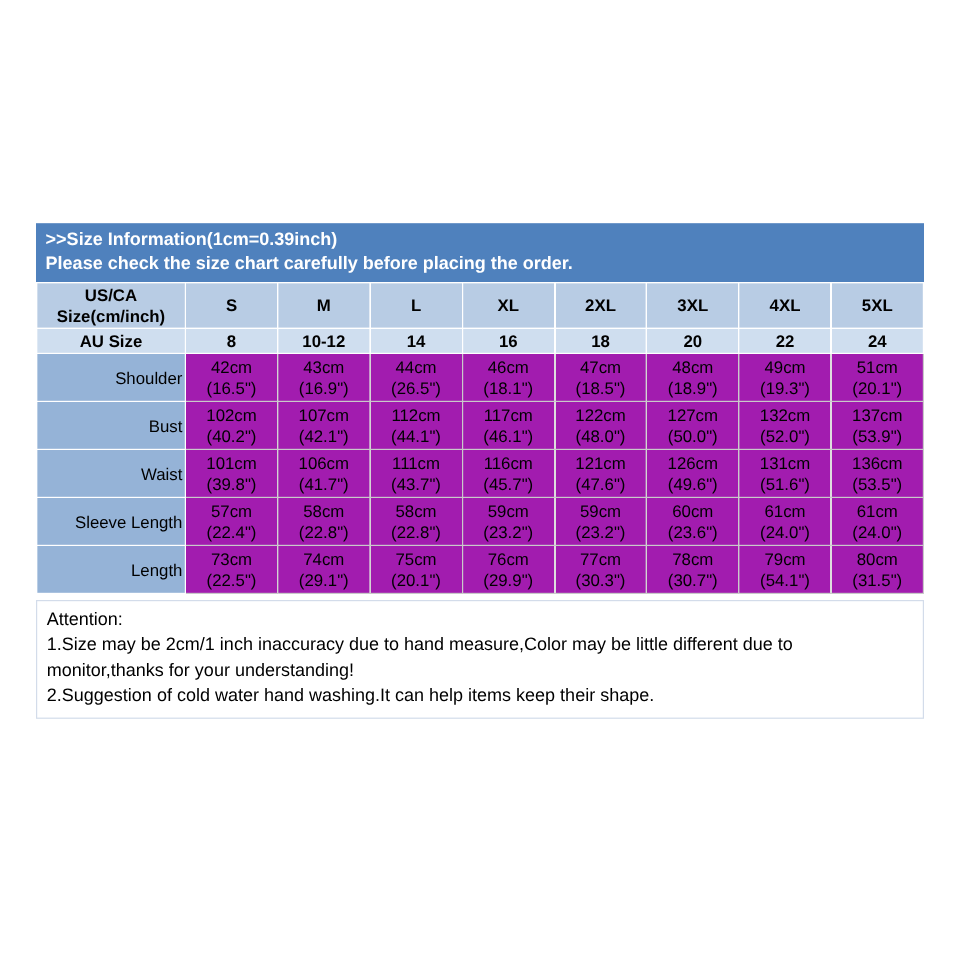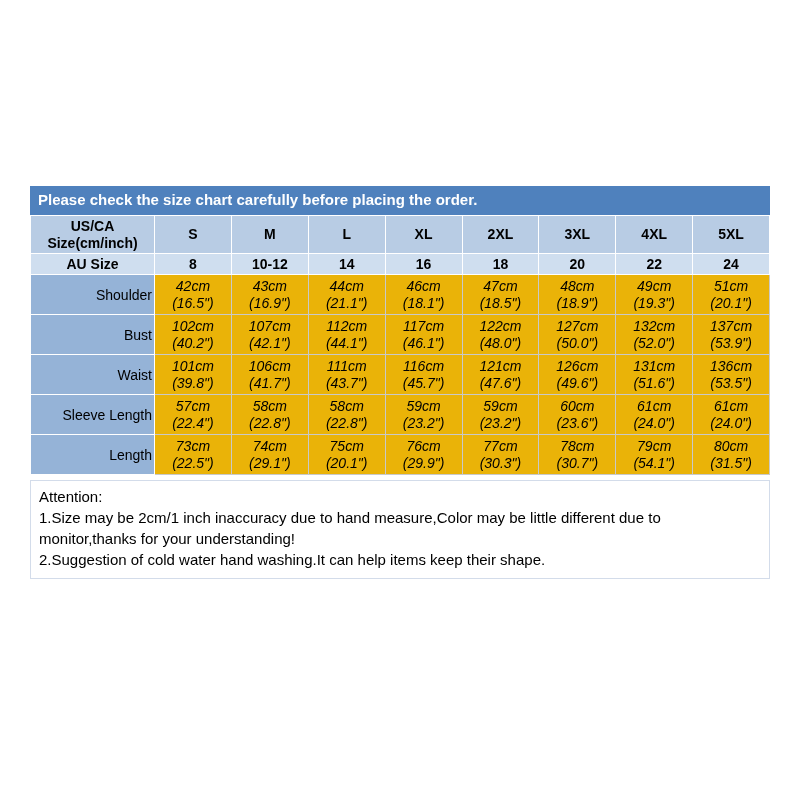--- a/index.html
+++ b/index.html
@@ -37,36 +37,37 @@
   }
   .srow td{
     background:var(--size-row-bg);border:1px solid #ffffff;
     font-weight:bold;height:21px;
   }
   .mrow .mlabel{
     background:var(--label-bg);border:1px solid #ffffff;
     text-align:right;padding-left:7px;font-weight:normal;font-size:14px;
   }
   .mrow .mcell{
-    background:#eab308;border:1px solid #c9c9c9;
-    white-space:pre-line;line-height:17px;height:40px;font-weight:normal;font-style:italic;
+    background:#a21caf;border:1px solid #c9c9c9;
+    white-space:pre-line;line-height:17px;height:40px;font-weight:normal;
   }
 
   .attention{
     margin-top:5px;border:1px solid #d3dcea;
     padding:5px 20px 8px 8px;font-size:15px;line-height:21px;
   }
   .attention p{margin:0;}
 </style>
 </head>
 <body>
 
 <div class="sheet">
 
   <div class="banner">
+    <div>&gt;&gt;Size Information(1cm=0.39inch)</div>
     <div>Please check the size chart carefully before placing the order.</div>
   </div>
 
   <table class="size-table">
     <colgroup>
         <col style="width:124px">
         <col span="8">
       </colgroup>
 
     <tbody>
@@ -96,21 +97,21 @@
       <td>24</td>
     </tr>
 
     <tr class="mrow">
       <td class="mlabel">Shoulder</td>
       <td class="mcell">42cm
 (16.5")</td>
       <td class="mcell">43cm
 (16.9")</td>
       <td class="mcell">44cm
-(21.1")</td>
+(26.5")</td>
       <td class="mcell">46cm
 (18.1")</td>
       <td class="mcell">47cm
 (18.5")</td>
       <td class="mcell">48cm
 (18.9")</td>
       <td class="mcell">49cm
 (19.3")</td>
       <td class="mcell">51cm
 (20.1")</td>

